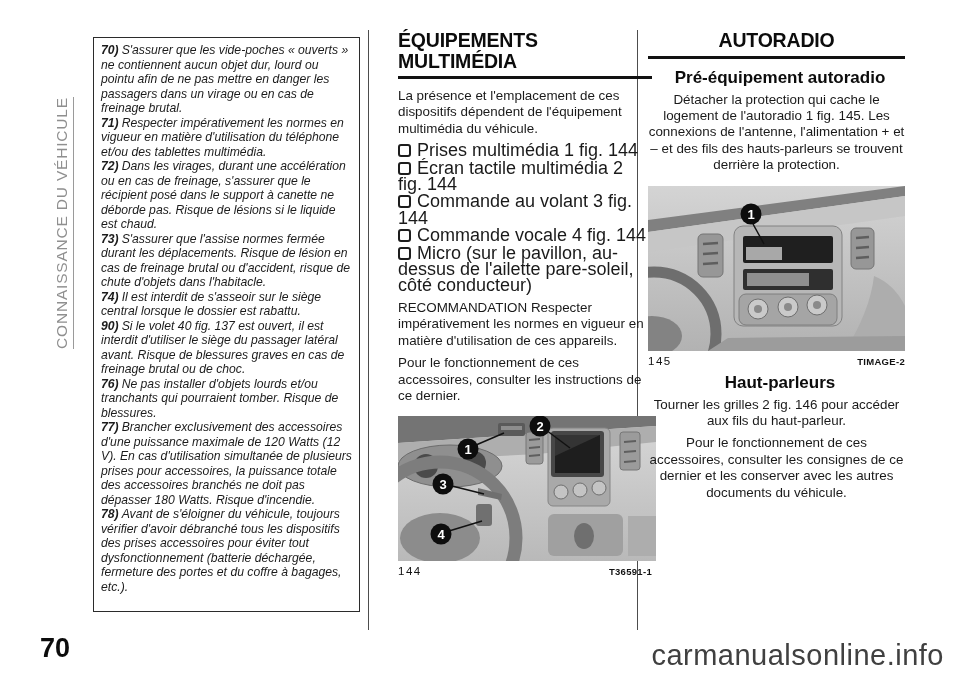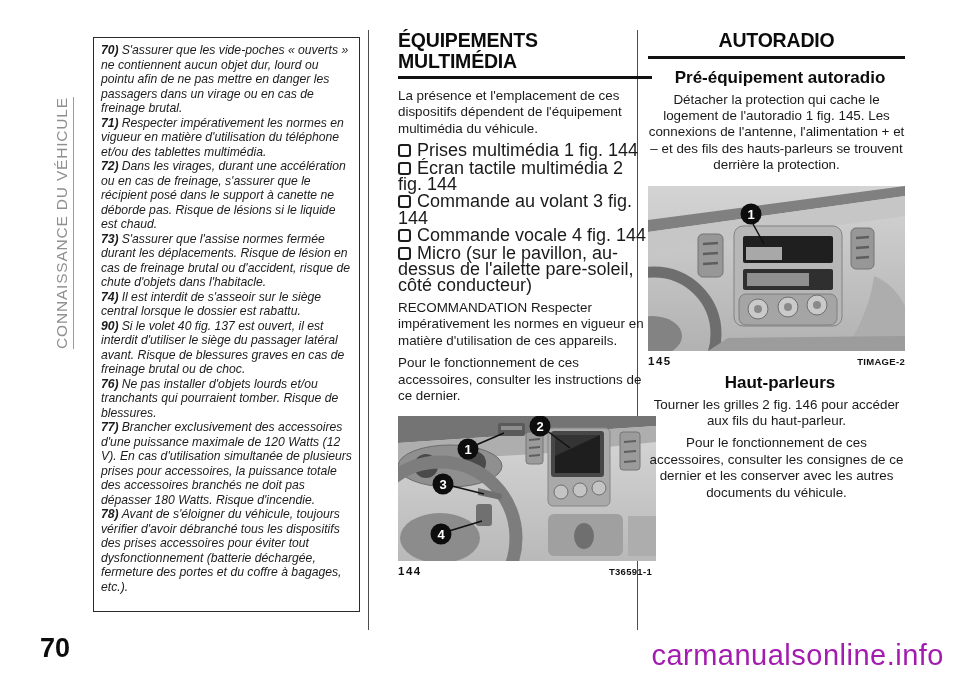--- a/index.html
+++ b/index.html
@@ -12,21 +12,21 @@
     position:absolute;left:-67px;top:213px;width:260px;height:20px;
     transform:rotate(-90deg);text-align:center;
   }
   .side-label span{
     display:inline-block;font-size:15.5px;letter-spacing:0.8px;color:#8f8f8f;
     border-bottom:1px solid #9a9a9a;padding-bottom:2px;white-space:nowrap;
   }
   
   .page-num{position:absolute;left:40px;top:633px;font-size:27px;font-weight:bold;color:#0c0c0c;}
   
-  .watermark{position:absolute;right:16px;bottom:6px;font-size:29px;color:#a21caf;letter-spacing:0.5px;}
+  .watermark{position:absolute;right:16px;bottom:6px;font-size:29px;color:#404040;letter-spacing:0.5px;}
   
   .warnbox{
     position:absolute;left:93px;top:37px;width:267px;height:575px;box-sizing:border-box;
     border:1.3px solid #2b2b2b;padding:5px 7px;overflow:hidden;
     font-style:italic;font-size:12.2px;line-height:14.5px;color:#1c1c1c;
   }
   .warnbox p{margin:0;}
   .warnbox b{font-style:italic;margin-right:3px;}
   
   .vdiv{position:absolute;top:30px;width:1px;height:600px;background:#4d4d4d;}
@@ -45,21 +45,21 @@
   
   .chk{font-size:18px;line-height:16.4px;margin:1px 0;}
   .sq{
     display:inline-block;width:9px;height:9px;border:2px solid #1d1d1d;border-radius:3px;
     margin-right:6px;vertical-align:-1px;
   }
   
   .figure{margin-top:12px;}
   .figure svg{display:block;background:#c8c8c8;}
   .figcap{display:flex;justify-content:space-between;align-items:baseline;margin-top:4px;}
-  .fig-num{font-size:11.5px;font-weight:bold;letter-spacing:1.5px;color:#111;}
+  .fig-num{font-size:11.5px;font-weight:normal;letter-spacing:1.5px;color:#111;}
   .fig-code{font-size:9.5px;font-weight:bold;color:#111;letter-spacing:0.3px;}
   .callout-text{fill:#ffffff;font-family:"Liberation Sans",sans-serif;font-weight:bold;font-size:13px;}
   .spk-h{}
 </style>
 </head>
 <body>
 
 <div class="page">
 
   <div class="side-label">

